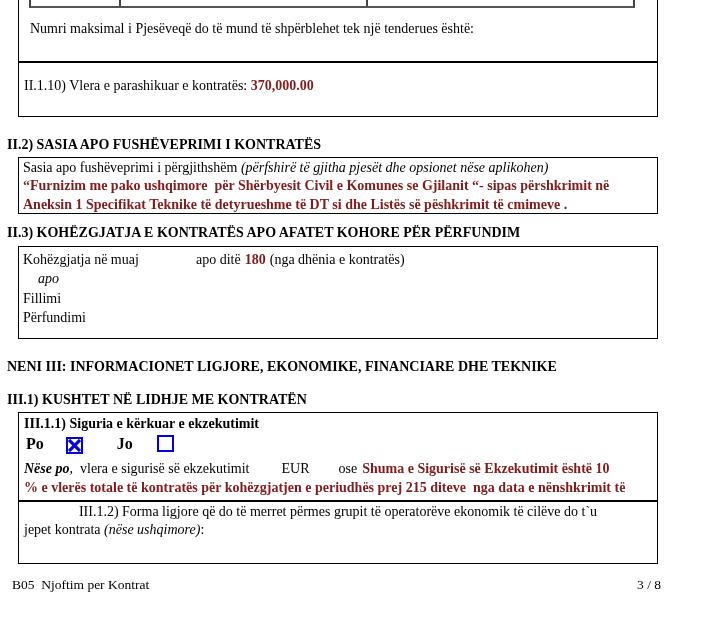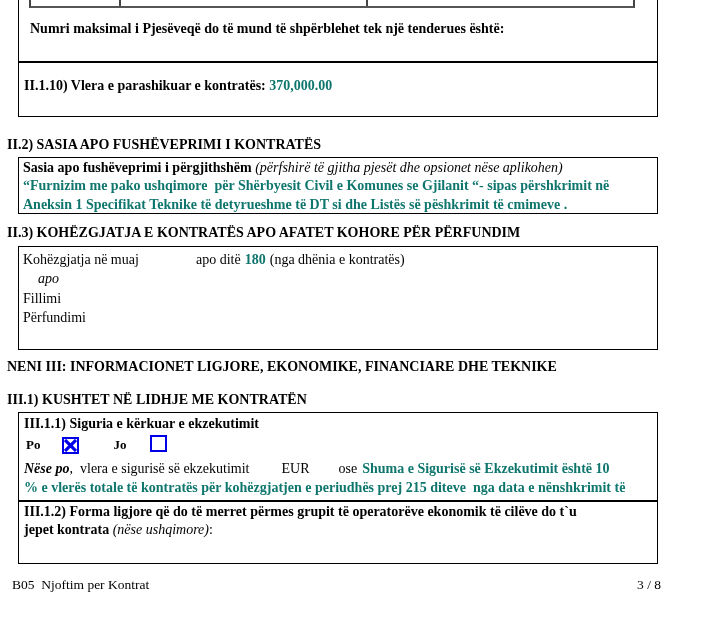--- a/index.html
+++ b/index.html
@@ -2,60 +2,60 @@
 <html><head>
 <meta charset="utf-8">
 <style>
   html,body { margin:0; padding:0; }
   body {
     width:702px; height:644px; position:relative; overflow:hidden;
     background:#ffffff; color:#000;
     font-family:"Liberation Serif", serif; font-size:14px;
   }
   .t { white-space:pre-wrap; }
-  .b { font-weight:bold; }
+  .b { font-weight:normal;text-align:center; }
   .i { font-style:italic; }
   .bi { font-weight:bold; font-style:italic; }
-  .blue { color:#0f766e; font-weight:bold; }
+  .blue { color:#7f1d1d; font-weight:bold; }
   .heading { position:absolute; left:7px; font-weight:bold; white-space:nowrap; }
   .box { position:absolute; left:18px; width:640px; box-sizing:border-box;
          border:1px solid #000; background:#fff; }
 
   
   .box1 { top:0; height:62px; border-top:none; }
   .tbl-fragment { margin-left:10px; width:606px; height:8px; position:relative;
                   border-left:2px solid #444; border-right:2px solid #444;
                   border-bottom:2px solid #555; box-sizing:border-box; }
   .tbl-v { position:absolute; top:0; bottom:0; width:2px; background:#444; }
   .tbl-v1 { left:88px; } .tbl-v2 { left:335px; }
-  .box1-text { margin:13px 8px 0 11px; font-weight:bold; }
+  .box1-text { margin:13px 8px 0 11px; font-weight:normal; }
 
   
   .box2 { top:62px; height:55px; padding:15px 4px 0 5px; }
 
   
   .h-ii2 { top:137px; }
   .box3 { top:157px; height:57px; padding:1px 4px 0 4px; line-height:18.4px; }
 
   
   .h-ii3 { top:225px; }
-  .box4 { top:246px; height:104px; padding:3px 4px 0 4px; line-height:19.3px; }
+  .box4 { top:246px; height:93px; padding:3px 4px 0 4px; line-height:19.3px; }
   .months { display:inline-block; width:173px; }
   .days-label { margin-right:4px; }
   .days-value { margin-right:4px; }
   .or-line { margin-left:15px; }
 
   
   .h-neni3 { top:359px; }
   .h-iii1 { top:392px; }
   .box5 { top:412px; height:152px; padding:0; }
   .secA { padding:2px 5px 0 5px; }
   .secA-title { font-weight:bold; line-height:18px; }
   .pojo { margin-top:2px; height:20px; }
-  .pojo-label { font-weight:bold; font-size:13px; }
+  .pojo-label { font-weight:bold; font-size:16px; }
   .po-label { margin-left:2px; }
   .jo-label { margin-left:34px; }
   .cb { display:inline-block; width:13px; height:13px; box-sizing:content-box;
         border:2px solid #0000E8; vertical-align:-3px; background:#fff; }
   .cb-yes { margin-left:22px; }
   .cb-no { margin-left:24px; }
   .cond { margin-top:5px; line-height:18.5px; }
   .eur { margin-left:32px; }
   .ose { margin-left:29px; margin-right:5px; }
   .secB { border-top:2px solid #000; margin-top:3px; padding:1px 5px 0 5px;

